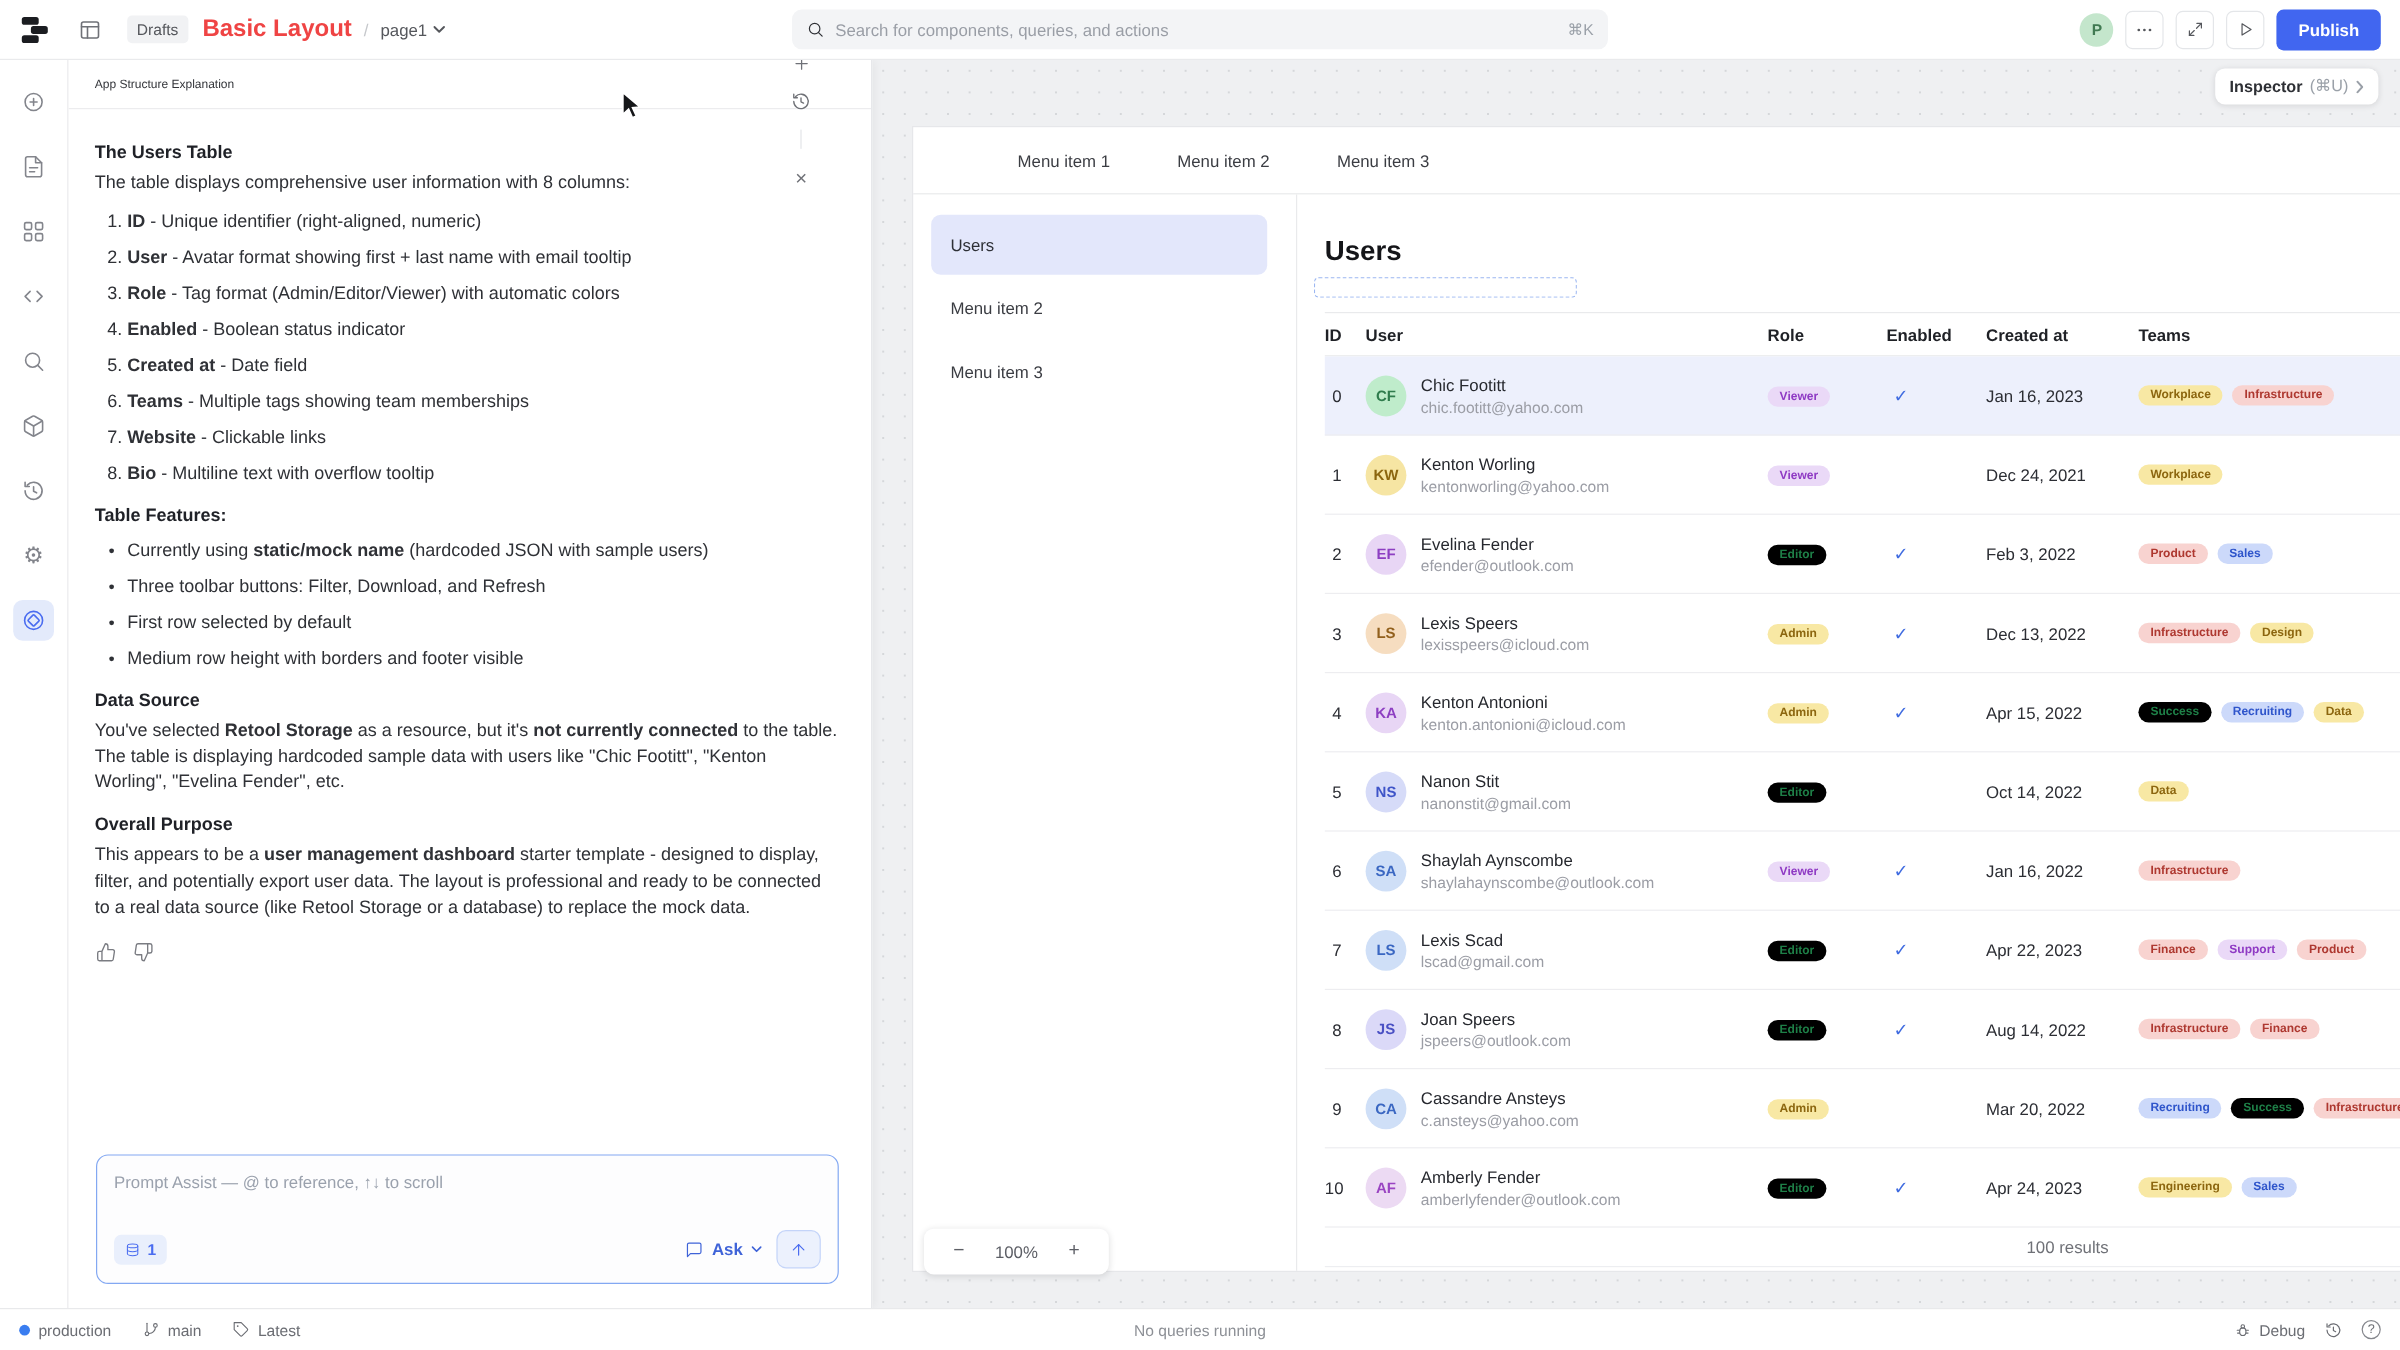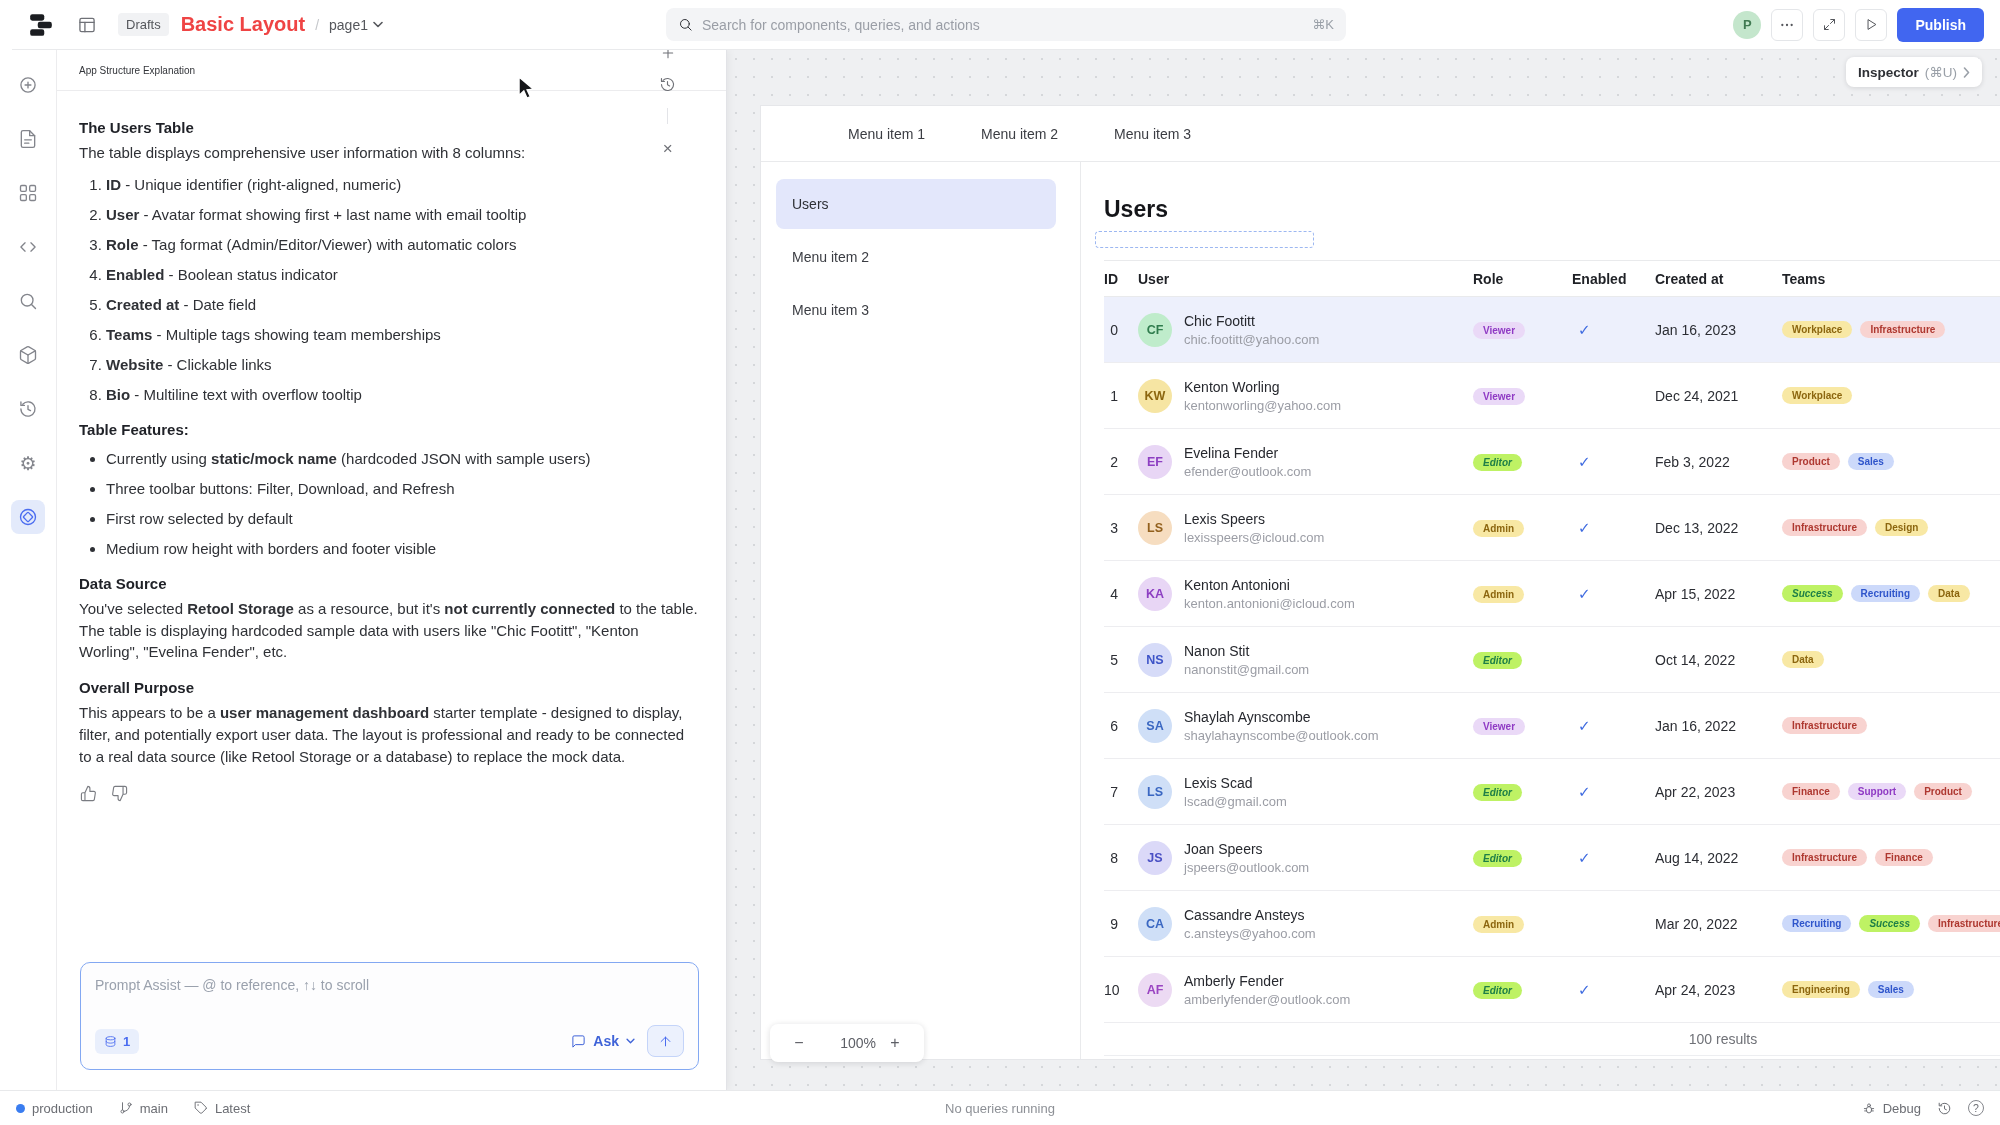--- a/index.html
+++ b/index.html
@@ -5,21 +5,21 @@
   * { box-sizing: border-box; margin: 0; padding: 0; }
   html,body { width:2000px; height:1125px; overflow:hidden; }
   body {
     font-family:"Liberation Sans","DejaVu Sans",sans-serif;
     color:#2f3136; background:#fff; position:relative; font-size:14px;
   }
   svg.ic { fill:none; stroke:currentColor; stroke-width:1.6; stroke-linecap:round; stroke-linejoin:round; }
 
   
   .topbar { position:absolute; top:0; left:0; right:0; height:50px; background:#fff;
-    border-bottom:1px solid #e9eaec; display:flex; align-items:center; padding:16px 16px; z-index:20;margin-left:12px; }
+    border-bottom:1px solid #e9eaec; display:flex; align-items:center; padding:16px 16px; z-index:20; }
   .logo { width:26px; height:26px; margin-right:18px; color:#1b1d21; }
   .tb-icon { width:30px; height:30px; display:flex; align-items:center; justify-content:center;
     color:#6f7177; margin-right:16px; background:none; border:none; }
   .badge { background:#f1f2f4; border-radius:4px; padding:4px 8px; font-size:13px; color:#55575c; margin-right:12px; }
   .app-title { font-size:20px; font-weight:700; color:#ef4444; margin-right:10px; }
   .crumb-sep { color:#c5c7cb; margin-right:10px; }
   .page-select { display:flex; align-items:center; gap:5px; font-size:14px; color:#55575c; background:none; border:none; }
   .search { position:absolute; left:50%; transform:translateX(-50%); width:680px; height:33px;
     background:#f3f4f6; border-radius:8px; display:flex; align-items:center; padding:0 12px; gap:9px; }
   .search .ph { flex:1; font-size:14px; color:#9a9ea6; }
@@ -104,36 +104,36 @@
   .name { font-size:14px; color:#26282e; }
   .email { font-size:13px; color:#9b9da5; margin-top:3px; }
   .tag { display:inline-flex; padding:3px 10px; border-radius:10px; font-size:10px; font-weight:600; white-space:nowrap; }
   .td.c3 { padding-left:6px; font-size:15px; font-weight:700; color:#3f6be0; }
   .td.c4 { font-size:14px; color:#2c2e34; }
   .td.c5 { display:flex; gap:8px; white-space:nowrap; }
   .tfoot { height:33px; display:flex; align-items:center; justify-content:center;
     font-size:14px; color:#6f7177; border-bottom:1px solid #edeef1; }
   .t-yellow { background:#f8e8a4; color:#8c660f; }
   .t-red { background:#f8d3d0; color:#ae3830; }
-  .t-green { background:#bef264; color:#1e7f47;font-style:italic; }
+  .t-green { background:#000000; color:#1e7f47; }
   .t-blue { background:#ccd9fa; color:#2f55cb; }
   .t-purple { background:#ead9f7; color:#8f3ac4; }
   .av-green { background:#bfeccb; color:#2f7c4d; }
   .av-yellow { background:#f6e5a3; color:#8c660f; }
   .av-purple { background:#e8d6f5; color:#8d3fc2; }
   .av-tan { background:#f6ddc0; color:#92601d; }
   .av-indigo { background:#d6dbf8; color:#3e54c8; }
   .av-blue { background:#cfdff7; color:#3a67c2; }
   .av-lavender { background:#dbd9f8; color:#4a50c4; }
   .av-pink { background:#ecdaf3; color:#9a44c2; }
   .zoom-pill { position:absolute; left:43px; bottom:28px; background:#fff; border-radius:8px;
     box-shadow:0 1px 6px rgba(20,20,30,.14); height:38px; display:flex; align-items:center;
     padding:0 10px; z-index:7; color:#5d5f66; }
   .zoom-pill .zbtn { width:38px; text-align:center; font-size:16px; background:none; border:none; color:#5d5f66; }
-  .zoom-pill .zlevel { width:58px; text-align:right; font-size:14px; }
+  .zoom-pill .zlevel { width:58px; text-align:center; font-size:14px; }
 
   
   .statusbar { position:absolute; left:0; right:0; bottom:0; height:35px; background:#fff;
     border-top:1px solid #e8e9eb; display:flex; align-items:center; padding:0 16px;
     font-size:13px; color:#6b6d73; z-index:21; }
   .sb-left { display:flex; align-items:center; gap:26px; }
   .sb-item { display:flex; align-items:center; gap:7px; background:none; border:none; color:#6b6d73; font-size:13px; }
   .dot { width:9px; height:9px; border-radius:50%; background:#3a7df0; }
   .sb-center { position:absolute; left:50%; transform:translateX(-50%); color:#8d9096; }
   .sb-right { margin-left:auto; display:flex; align-items:center; gap:16px; }

